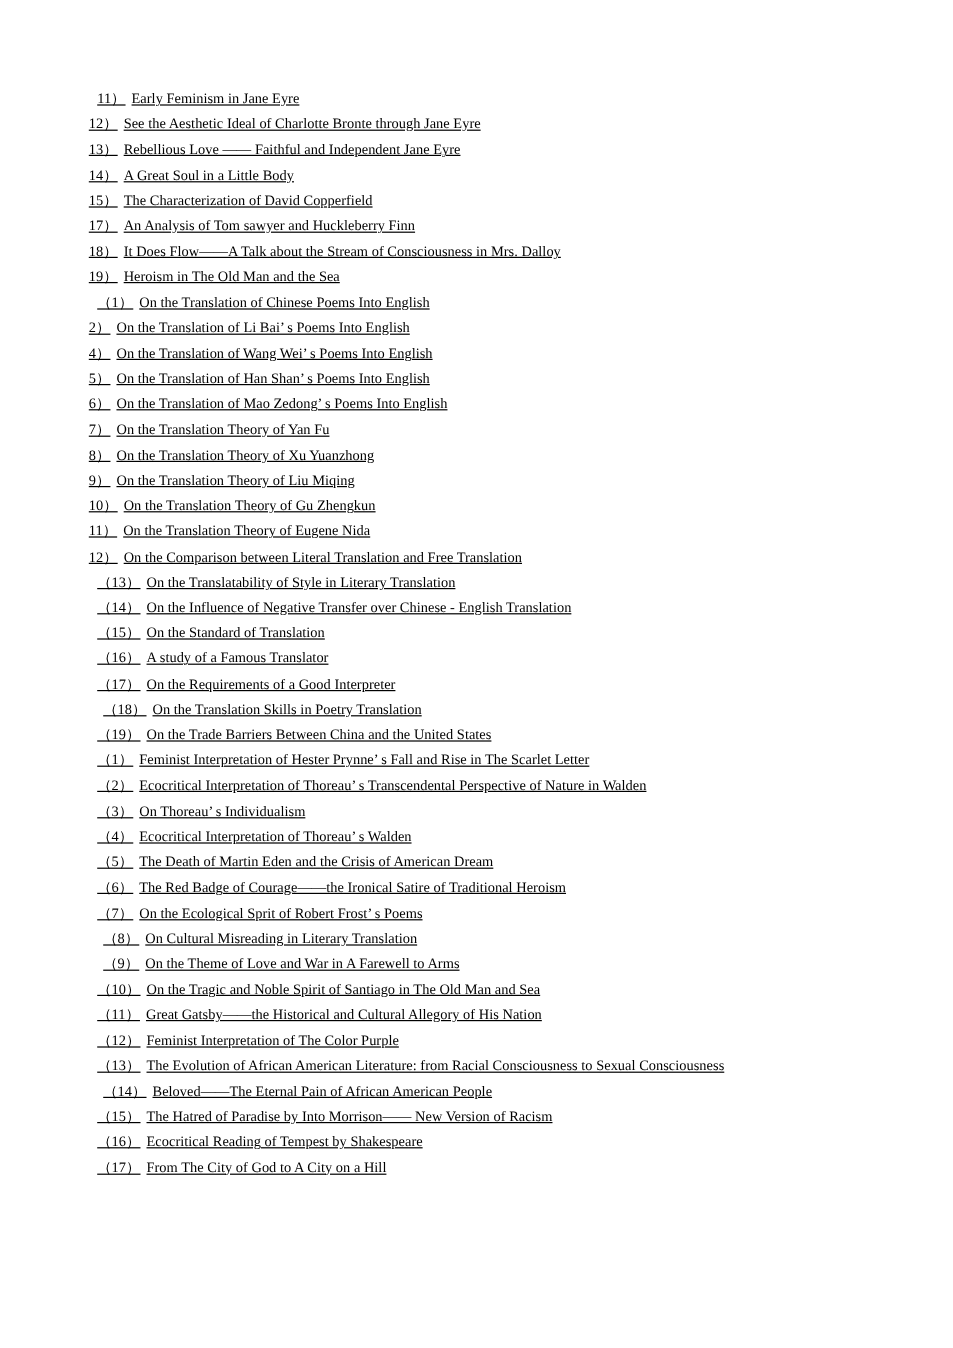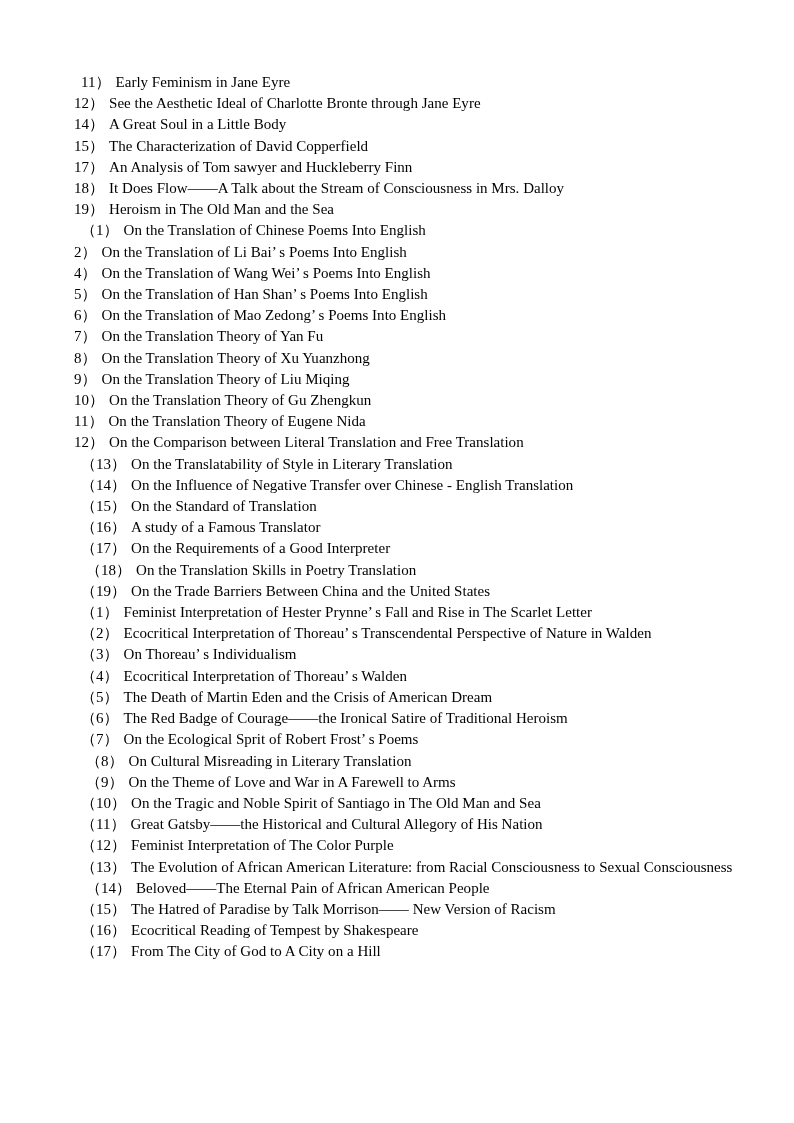--- a/index.html
+++ b/index.html
@@ -22,43 +22,45 @@
     padding: 72px 60px 0 74px;
     background: #ffffff;
     overflow: hidden;
   }
   .topic-list {
     list-style: none;
     margin: 0;
     padding: 0;
   }
   .topic-line {
-    font-size: 15px;
+    font-size: 12px;
     line-height: 21.2px;
     white-space: nowrap;
     letter-spacing: 0.02px;
+    text-decoration: underline;
   }
   
   .indent-0 { padding-left: 0px; }
   .indent-1 { padding-left: 7px; }
   .indent-2 { padding-left: 12px; }
 
   .num {
     display: inline;
   }
   .gap-sm { display: inline-block; width: 5px; }
   .title-text { display: inline; }
 </style>
 </head>
 <body>
 
 <div class="page">
   <ol class="topic-list" id="topic-list">
       <li class="topic-line indent-1"><span class="num">11）</span><span class="gap-sm"></span><span class="title-text">Early Feminism in Jane Eyre</span></li>
       <li class="topic-line indent-0"><span class="num">12）</span><span class="gap-sm"></span><span class="title-text">See the Aesthetic Ideal of Charlotte Bronte through Jane Eyre</span></li>
+      <li class="topic-line indent-0"><span class="num">13）</span><span class="gap-sm"></span><span class="title-text">Rebellious Love  ——  Faithful and Independent Jane Eyre</span></li>
       <li class="topic-line indent-0"><span class="num">14）</span><span class="gap-sm"></span><span class="title-text">A Great Soul in a Little Body</span></li>
       <li class="topic-line indent-0"><span class="num">15）</span><span class="gap-sm"></span><span class="title-text">The Characterization of David Copperfield</span></li>
       <li class="topic-line indent-0"><span class="num">17）</span><span class="gap-sm"></span><span class="title-text">An Analysis of Tom sawyer and Huckleberry Finn</span></li>
       <li class="topic-line indent-0"><span class="num">18）</span><span class="gap-sm"></span><span class="title-text">It Does Flow——A Talk about the Stream of Consciousness in Mrs. Dalloy</span></li>
       <li class="topic-line indent-0"><span class="num">19）</span><span class="gap-sm"></span><span class="title-text">Heroism in The Old Man and the Sea</span></li>
       <li class="topic-line indent-1"><span class="num">（1）</span><span class="gap-sm"></span><span class="title-text">On the Translation of Chinese Poems Into English</span></li>
       <li class="topic-line indent-0"><span class="num">2）</span><span class="gap-sm"></span><span class="title-text">On the Translation of Li Bai’ s Poems Into English</span></li>
       <li class="topic-line indent-0"><span class="num">4）</span><span class="gap-sm"></span><span class="title-text">On the Translation of Wang Wei’ s Poems Into English</span></li>
       <li class="topic-line indent-0"><span class="num">5）</span><span class="gap-sm"></span><span class="title-text">On the Translation of Han Shan’ s Poems Into English</span></li>
       <li class="topic-line indent-0"><span class="num">6）</span><span class="gap-sm"></span><span class="title-text">On the Translation of Mao Zedong’ s Poems Into English</span></li>
@@ -82,17 +84,17 @@
       <li class="topic-line indent-1"><span class="num">（5）</span><span class="gap-sm"></span><span class="title-text">The Death of Martin Eden and the Crisis of American Dream</span></li>
       <li class="topic-line indent-1"><span class="num">（6）</span><span class="gap-sm"></span><span class="title-text">The Red Badge of Courage——the Ironical Satire of Traditional Heroism</span></li>
       <li class="topic-line indent-1"><span class="num">（7）</span><span class="gap-sm"></span><span class="title-text">On the Ecological Sprit of Robert Frost’ s Poems</span></li>
       <li class="topic-line indent-2"><span class="num">（8）</span><span class="gap-sm"></span><span class="title-text">On Cultural Misreading in Literary Translation</span></li>
       <li class="topic-line indent-2"><span class="num">（9）</span><span class="gap-sm"></span><span class="title-text">On the Theme of Love and War in A Farewell to Arms</span></li>
       <li class="topic-line indent-1"><span class="num">（10）</span><span class="gap-sm"></span><span class="title-text">On the Tragic and Noble Spirit of Santiago in The Old Man and Sea</span></li>
       <li class="topic-line indent-1"><span class="num">（11）</span><span class="gap-sm"></span><span class="title-text">Great Gatsby——the Historical and Cultural Allegory of His Nation</span></li>
       <li class="topic-line indent-1"><span class="num">（12）</span><span class="gap-sm"></span><span class="title-text">Feminist Interpretation of The Color Purple</span></li>
       <li class="topic-line indent-1"><span class="num">（13）</span><span class="gap-sm"></span><span class="title-text">The Evolution of African American Literature: from Racial Consciousness to Sexual Consciousness</span></li>
       <li class="topic-line indent-2"><span class="num">（14）</span><span class="gap-sm"></span><span class="title-text">Beloved——The Eternal Pain of African American People</span></li>
-      <li class="topic-line indent-1"><span class="num">（15）</span><span class="gap-sm"></span><span class="title-text">The Hatred of Paradise by Talk Morrison——  New Version of Racism</span></li>
+      <li class="topic-line indent-1"><span class="num">（15）</span><span class="gap-sm"></span><span class="title-text">The Hatred of Paradise by Into Morrison——  New Version of Racism</span></li>
       <li class="topic-line indent-1"><span class="num">（16）</span><span class="gap-sm"></span><span class="title-text">Ecocritical Reading of Tempest by Shakespeare</span></li>
       <li class="topic-line indent-1"><span class="num">（17）</span><span class="gap-sm"></span><span class="title-text">From The City of God to A City on a Hill</span></li>
     </ol>
 </div>
 
 </body></html>

